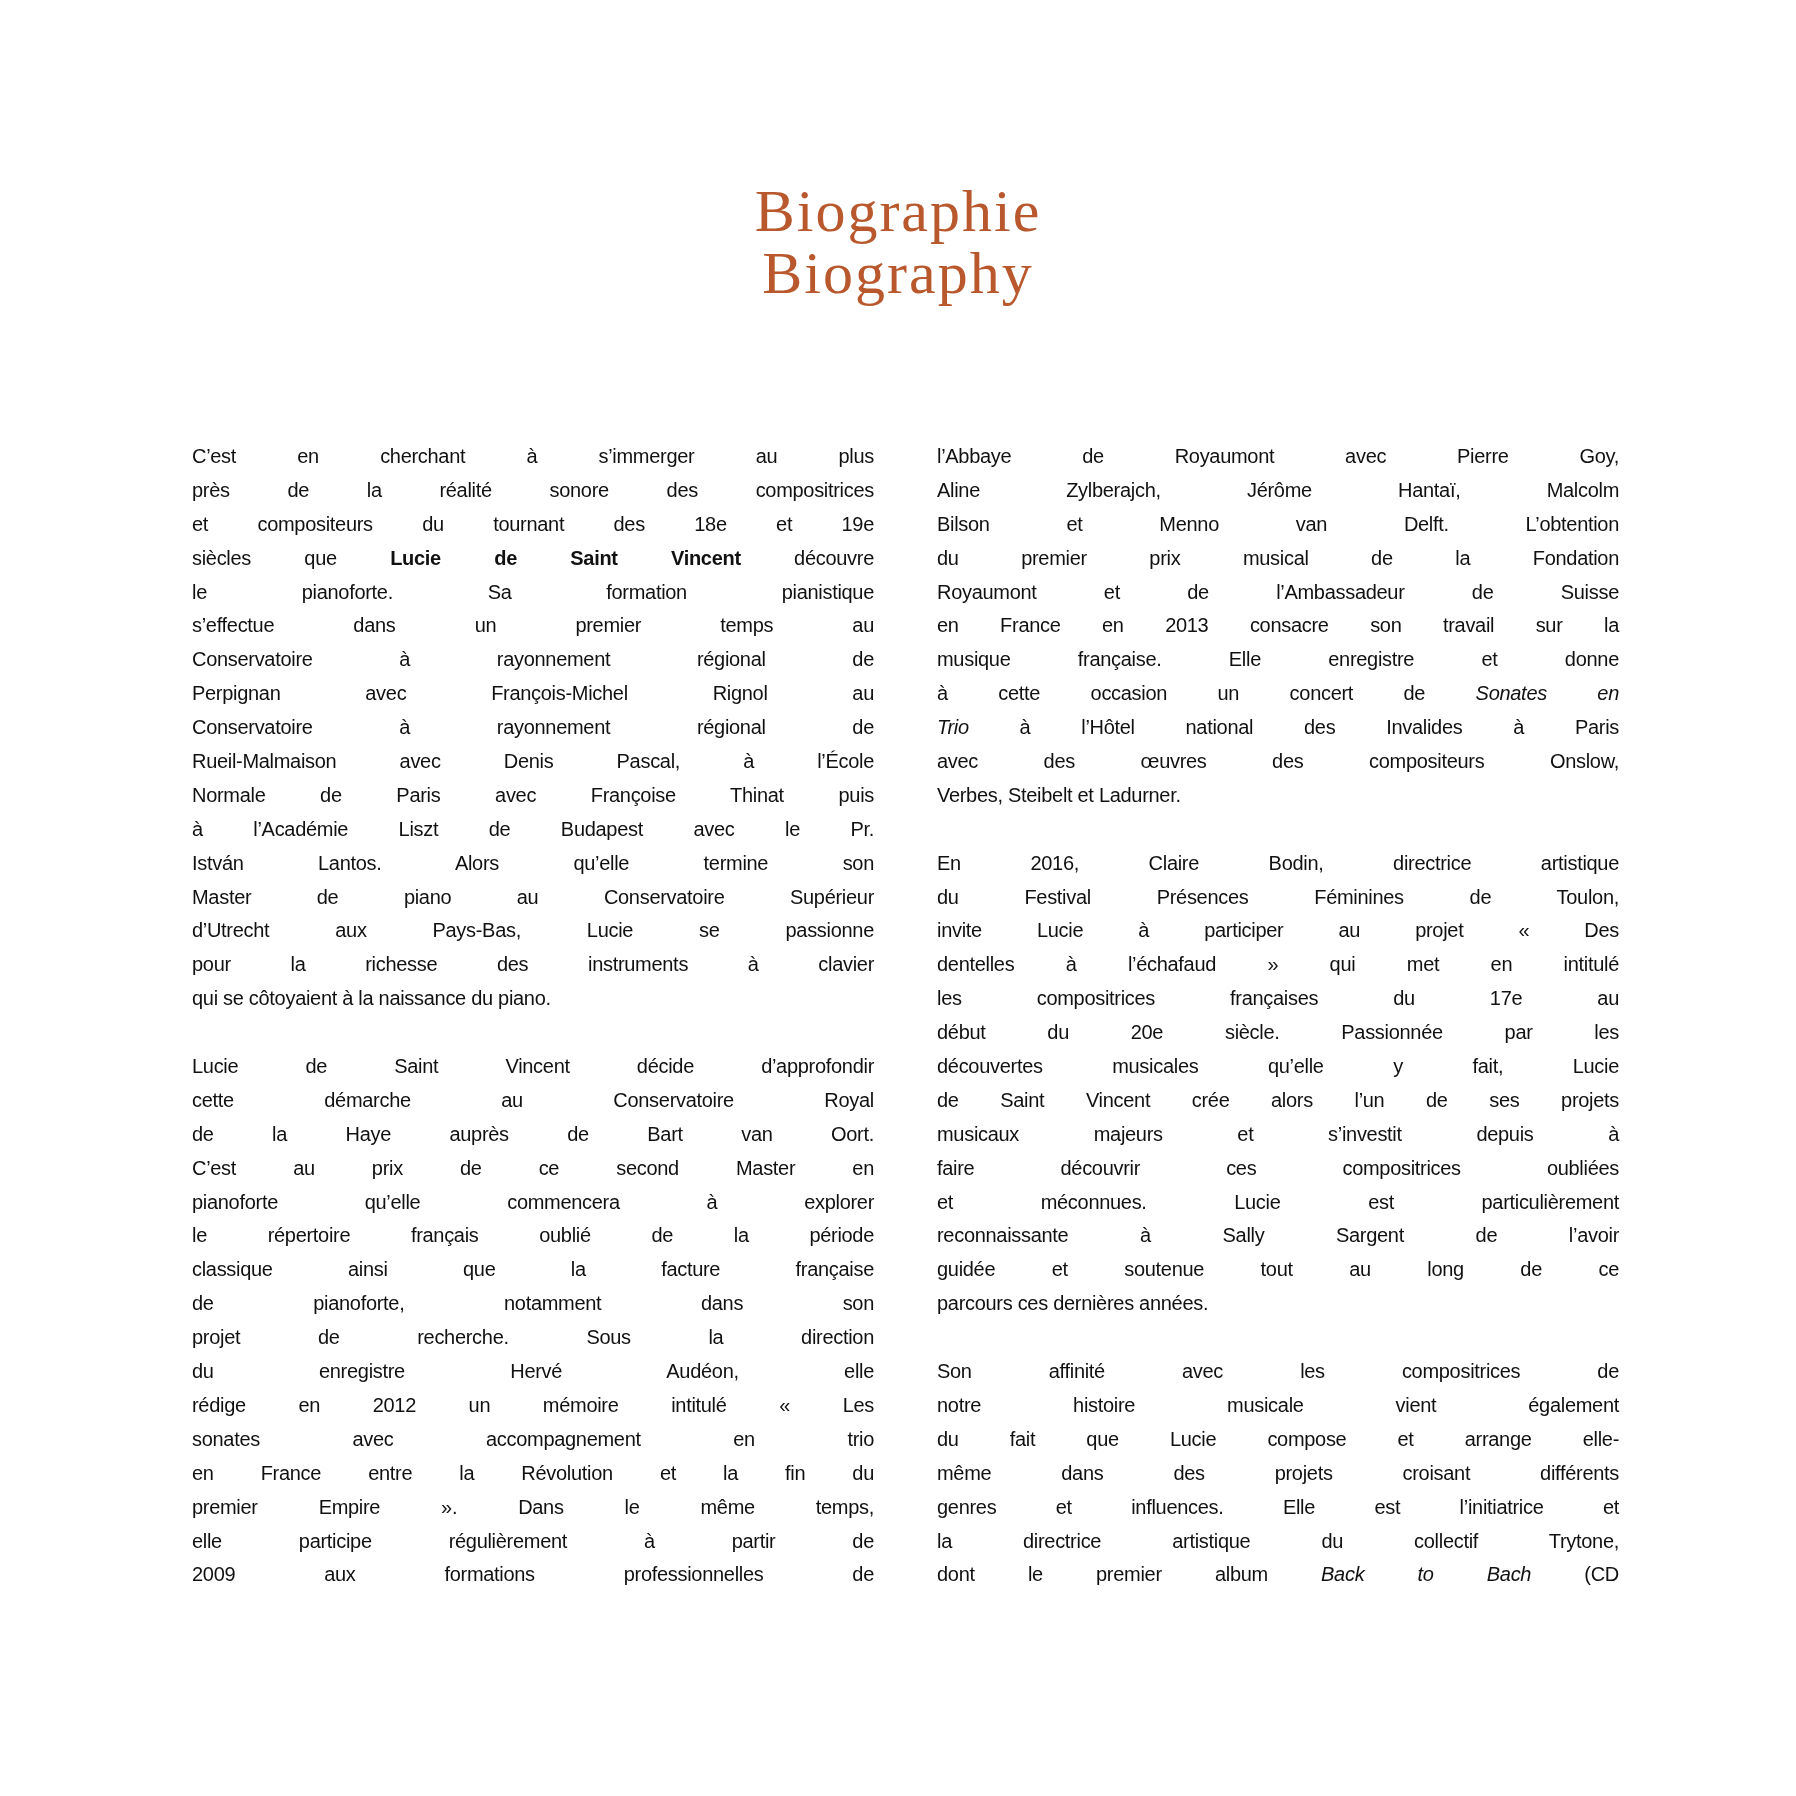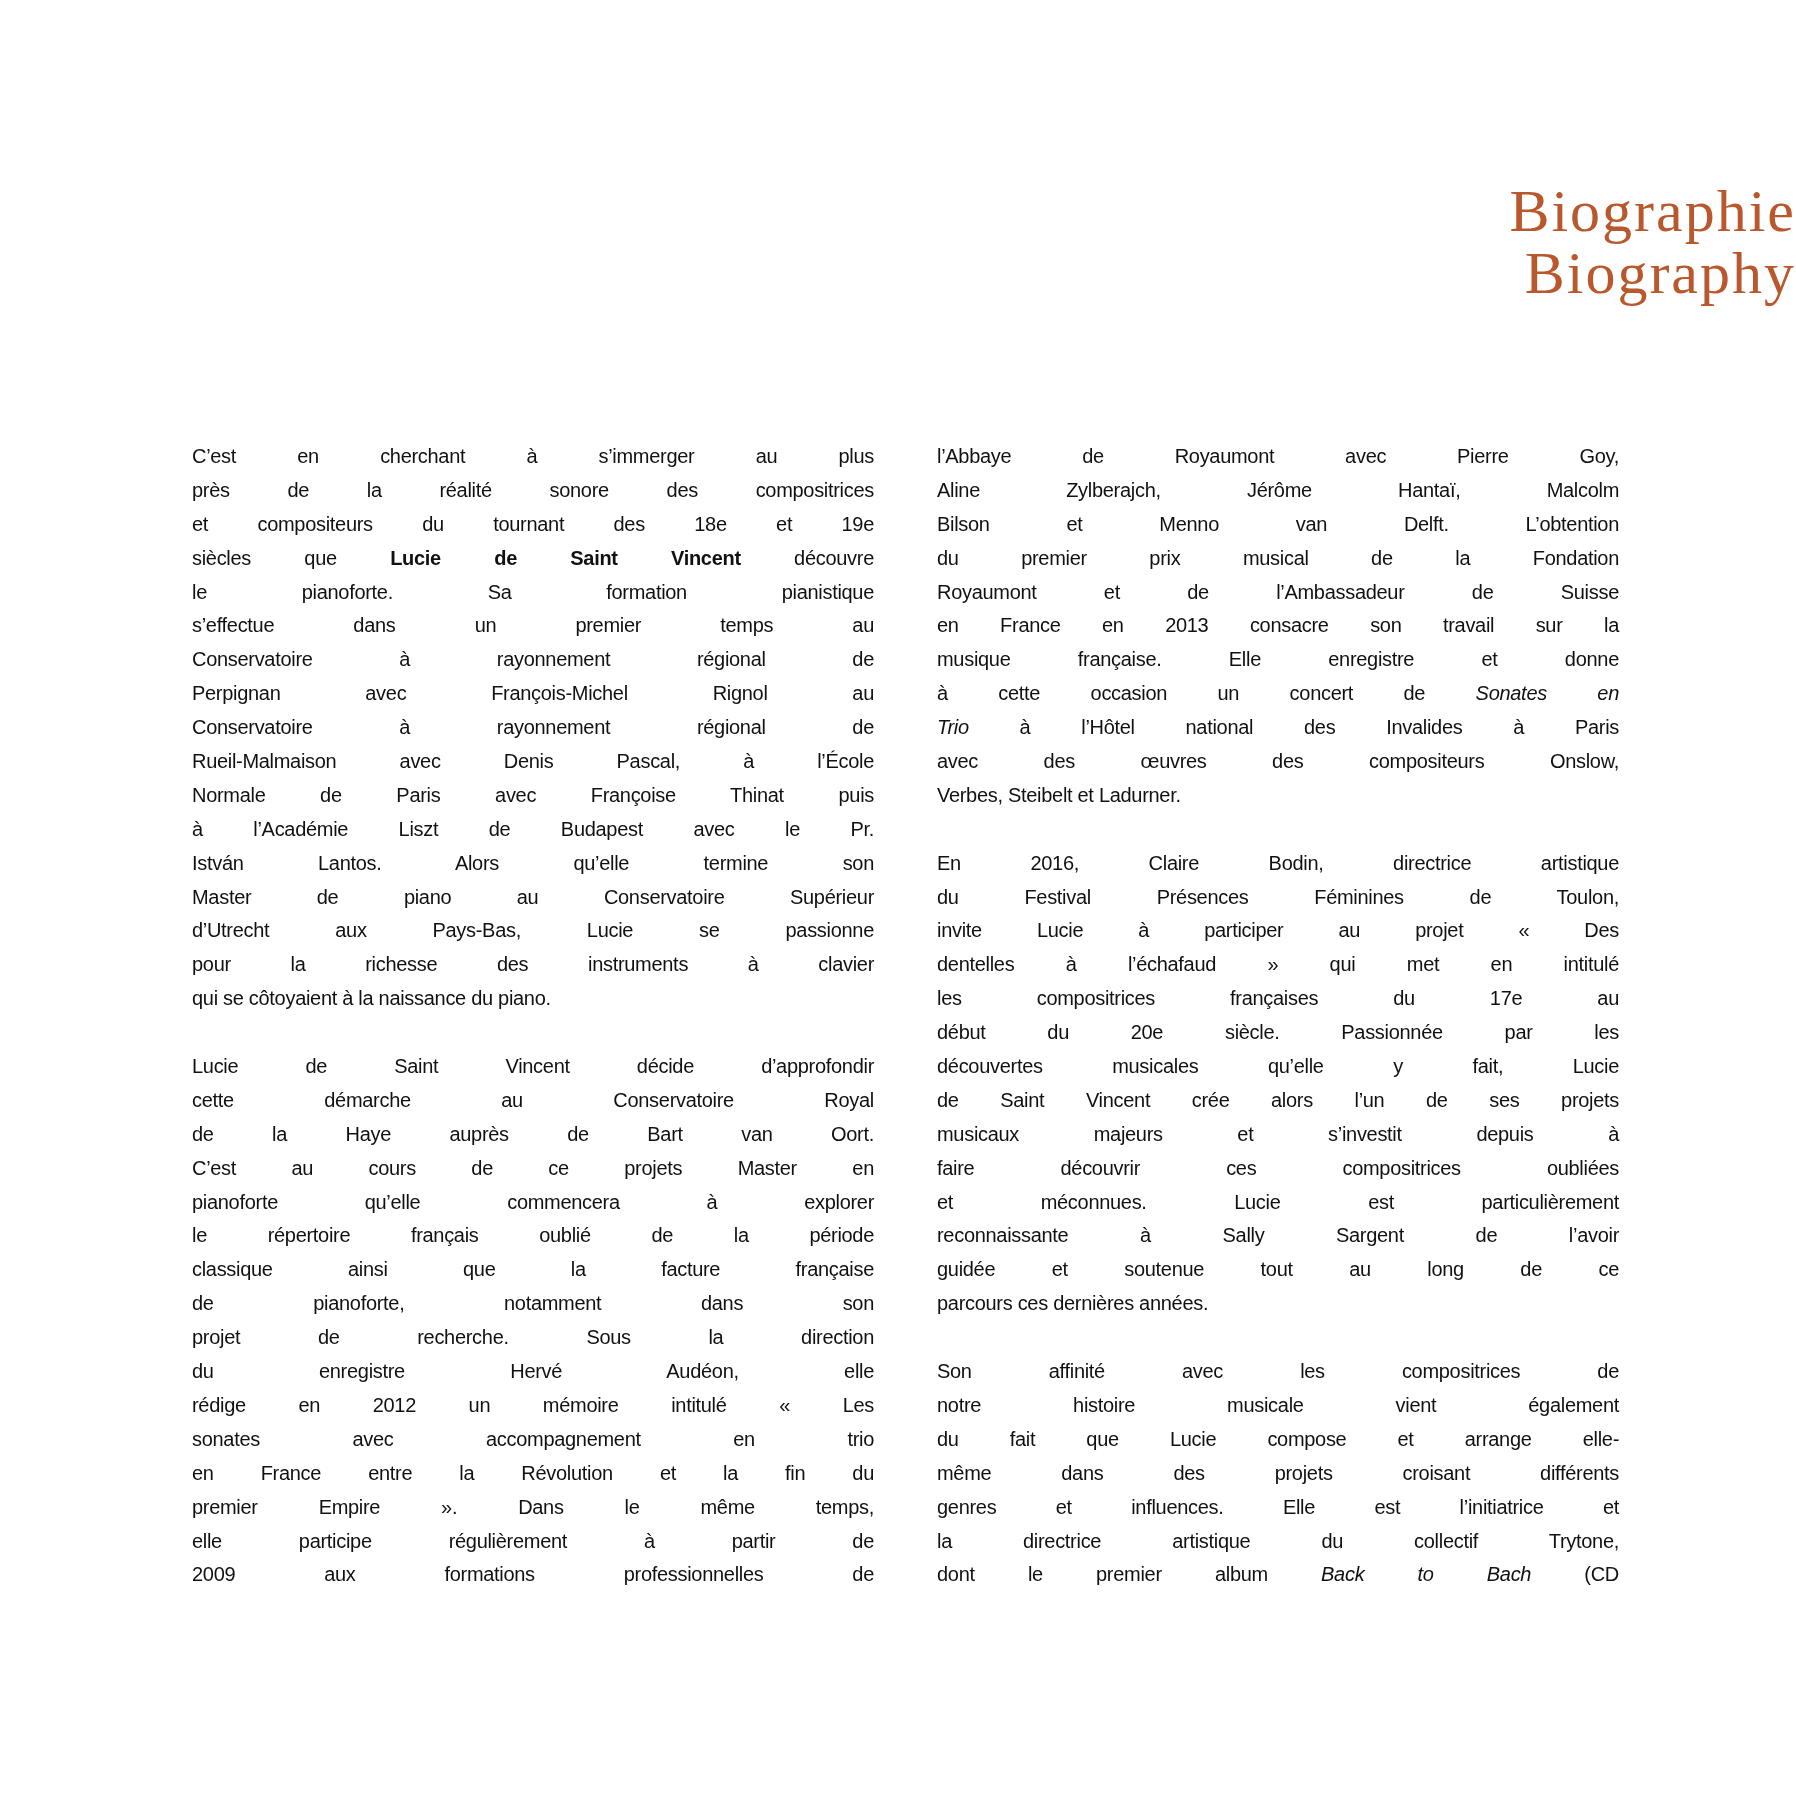--- a/index.html
+++ b/index.html
@@ -13,21 +13,21 @@
       position: relative;
       overflow: hidden;
       font-family: "Liberation Sans", sans-serif;
       color: #111111;
     }
     .title-block {
       position: absolute;
       top: 180px;
       left: 0;
       width: 1796px;
-      text-align: right;
+      text-align: center;
       font-family: "Liberation Serif", serif;
       color: #B8582C;
       font-size: 60px;
       line-height: 62px;
       letter-spacing: 2px;
     }
     .title-line {
       display: block;
     }
     .column {
@@ -82,21 +82,21 @@
       <span class="line"><span>István Lantos. Alors qu’elle termine son</span></span>
       <span class="line"><span>Master de piano au Conservatoire Supérieur</span></span>
       <span class="line"><span>d’Utrecht aux Pays-Bas, Lucie se passionne</span></span>
       <span class="line"><span>pour la richesse des instruments à clavier</span></span>
       <span class="line last"><span>qui se côtoyaient à la naissance du piano.</span></span>
     </div>
     <div class="para">
       <span class="line"><span>Lucie de Saint Vincent décide d’approfondir</span></span>
       <span class="line"><span>cette démarche au Conservatoire Royal</span></span>
       <span class="line"><span>de la Haye auprès de Bart van Oort.</span></span>
-      <span class="line"><span>C’est au cours de ce projets Master en</span></span>
+      <span class="line"><span>C’est au prix de ce second Master en</span></span>
       <span class="line"><span>pianoforte qu’elle commencera à explorer</span></span>
       <span class="line"><span>le répertoire français oublié de la période</span></span>
       <span class="line"><span>classique ainsi que la facture française</span></span>
       <span class="line"><span>de pianoforte, notamment dans son</span></span>
       <span class="line"><span>projet de recherche. Sous la direction</span></span>
       <span class="line"><span>du enregistre Hervé Audéon, elle</span></span>
       <span class="line"><span>rédige en 2012 un mémoire intitulé « Les</span></span>
       <span class="line"><span>sonates avec accompagnement en trio</span></span>
       <span class="line"><span>en France entre la Révolution et la fin du</span></span>
       <span class="line"><span>premier Empire ». Dans le même temps,</span></span>

